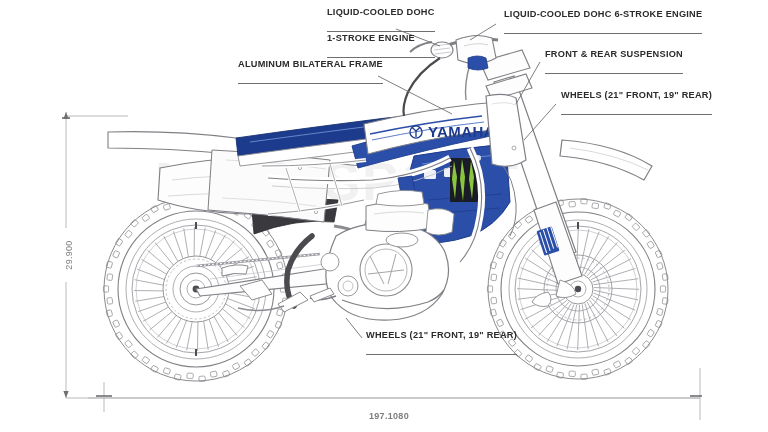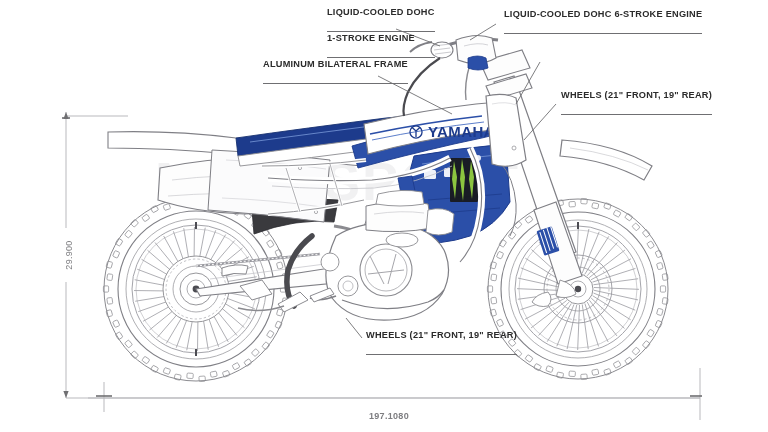--- a/index.html
+++ b/index.html
@@ -470,28 +470,31 @@
 
       <path d="M362 338 L346 318"></path>
     </g>
   </svg>
 
   <div class="callout" style="left:327px;top:6px;text-align:left;">
     <span class="ln">LIQUID-COOLED DOHC</span>
     <span class="ln">1-STROKE ENGINE</span>
   </div>
 
-  <div class="callout" style="left:238px;top:58px;margin-left:25px;">
+  <div class="callout" style="left:238px;top:58px;">
     <span class="ln">ALUMINUM BILATERAL FRAME</span>
   </div>
 
   <div class="callout" style="left:504px;top:8px;">
     <span class="ln">LIQUID-COOLED DOHC 6-STROKE ENGINE</span>
   </div>
 
+  <div class="callout" style="left:545px;top:48px;">
+    <span class="ln">FRONT &amp; REAR SUSPENSION</span>
+  </div>
 
   <div class="callout" style="left:561px;top:89px;">
     <span class="ln">WHEELS (21" FRONT, 19" REAR)</span>
   </div>
 
   <div class="callout" style="left:366px;top:329px;">
     <span class="ln">WHEELS (21" FRONT, 19" REAR)</span>
   </div>
 
   <div class="dimtxt vert" style="left:42px;top:250px;width:48px;text-align:center;">29.900</div>

